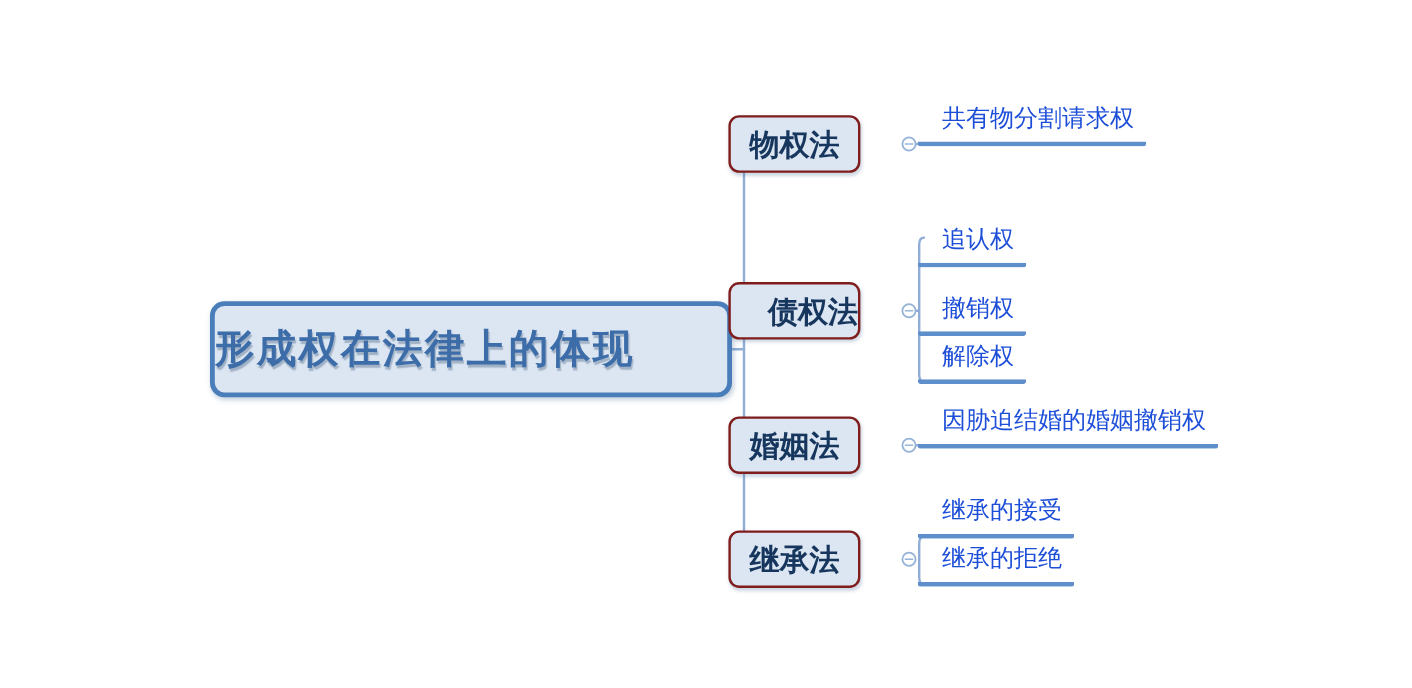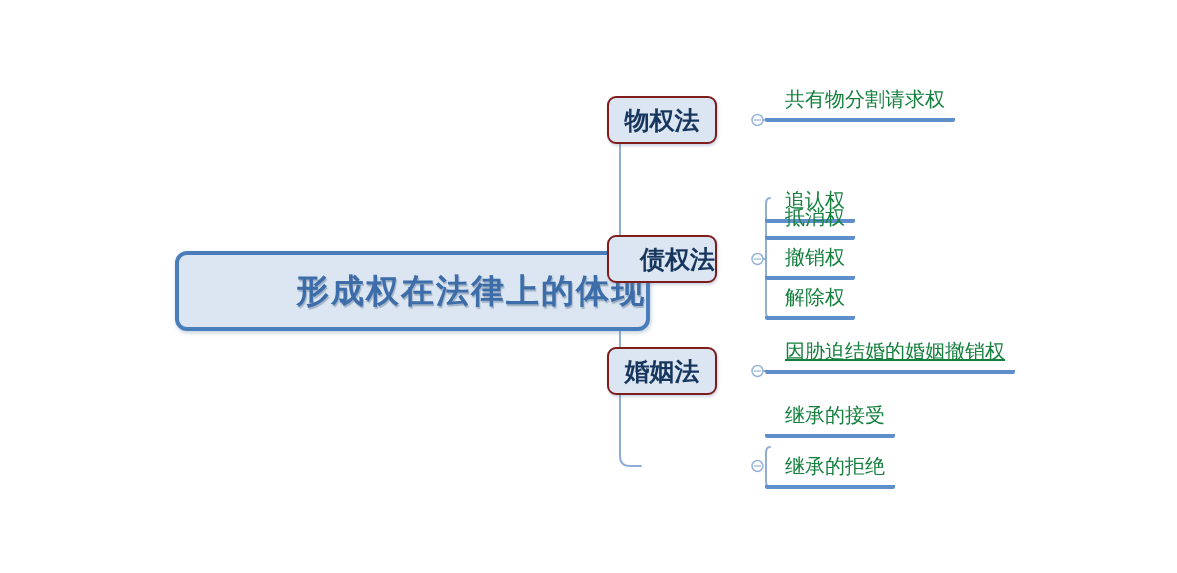--- a/index.html
+++ b/index.html
@@ -12,21 +12,21 @@
   }
   svg.connectors{position:absolute;left:0;top:0;width:1177px;height:573px;}
 
   .root-node{
     position:absolute;left:175px;top:251px;
     width:427px;height:72px;
     background:#dce6f2;
     border:4px solid #4a7ebb;
     border-radius:12px;
     box-shadow:1px 2px 4px rgba(90,120,160,0.35);
-    display:flex;align-items:center;justify-content:flex-end;padding-left:40px;
+    display:flex;align-items:center;justify-content:flex-start;
   }
   .root-node .label{
     font-size:33px;font-weight:bold;letter-spacing:2px;
     color:#3c6da9;
     text-shadow:1px 2px 1px rgba(23,54,93,0.30);
     white-space:nowrap;
   }
 
   .branch-node{
     position:absolute;left:607px;
@@ -42,27 +42,27 @@
     color:#17365d;white-space:nowrap;
   }
   .bn0{top:96px;}  .bn1{top:235px;justify-content:flex-end;}  .bn2{top:347px;}  .bn3{top:442px;}
 
   .leaf{
     position:absolute;left:765px;
     padding:0 10px 4px 20px;
     border-bottom:4px solid #5f8fca;
     border-radius:0 0 2px 2px;
     line-height:30px;
-    font-size:20px;color:#15803d;
+    font-size:20px;color:#1d4ed8;
     white-space:nowrap;
   }
   .lf-a0{top:84px;}
   .lf-b0{top:162px;margin-top:23px;} .lf-b1{top:202px;} .lf-b2{top:242px;} .lf-b3{top:282px;}
-  .lf-c0{top:336px;text-decoration:underline;}
-  .lf-d0{top:400px;} .lf-d1{top:451px;}
+  .lf-c0{top:336px;}
+  .lf-d0{top:411px;} .lf-d1{top:451px;}
 </style>
 </head>
 <body>
 
 <div class="canvas">
 
   <svg class="connectors" viewBox="0 0 1177 573" xmlns="http://www.w3.org/2000/svg">
     <g fill="none" stroke="#8fadd6" stroke-width="2" stroke-linecap="round">
 
       <path d="M 610 291 L 620 291"></path>
@@ -105,25 +105,27 @@
 
   <div class="branch-node bn0">
     <span class="label">物权法</span>
   </div>
   <div class="branch-node bn1">
     <span class="label">债权法</span>
   </div>
   <div class="branch-node bn2">
     <span class="label">婚姻法</span>
   </div>
+  <div class="branch-node bn3">
+    <span class="label">继承法</span>
+  </div>
 
   <div class="leaf lf-a0">共有物分割请求权</div>
 
   <div class="leaf lf-b0">追认权</div>
-  <div class="leaf lf-b1">抵消权</div>
   <div class="leaf lf-b2">撤销权</div>
   <div class="leaf lf-b3">解除权</div>
 
   <div class="leaf lf-c0">因胁迫结婚的婚姻撤销权</div>
 
   <div class="leaf lf-d0">继承的接受</div>
   <div class="leaf lf-d1">继承的拒绝</div>
 
 </div>
 

